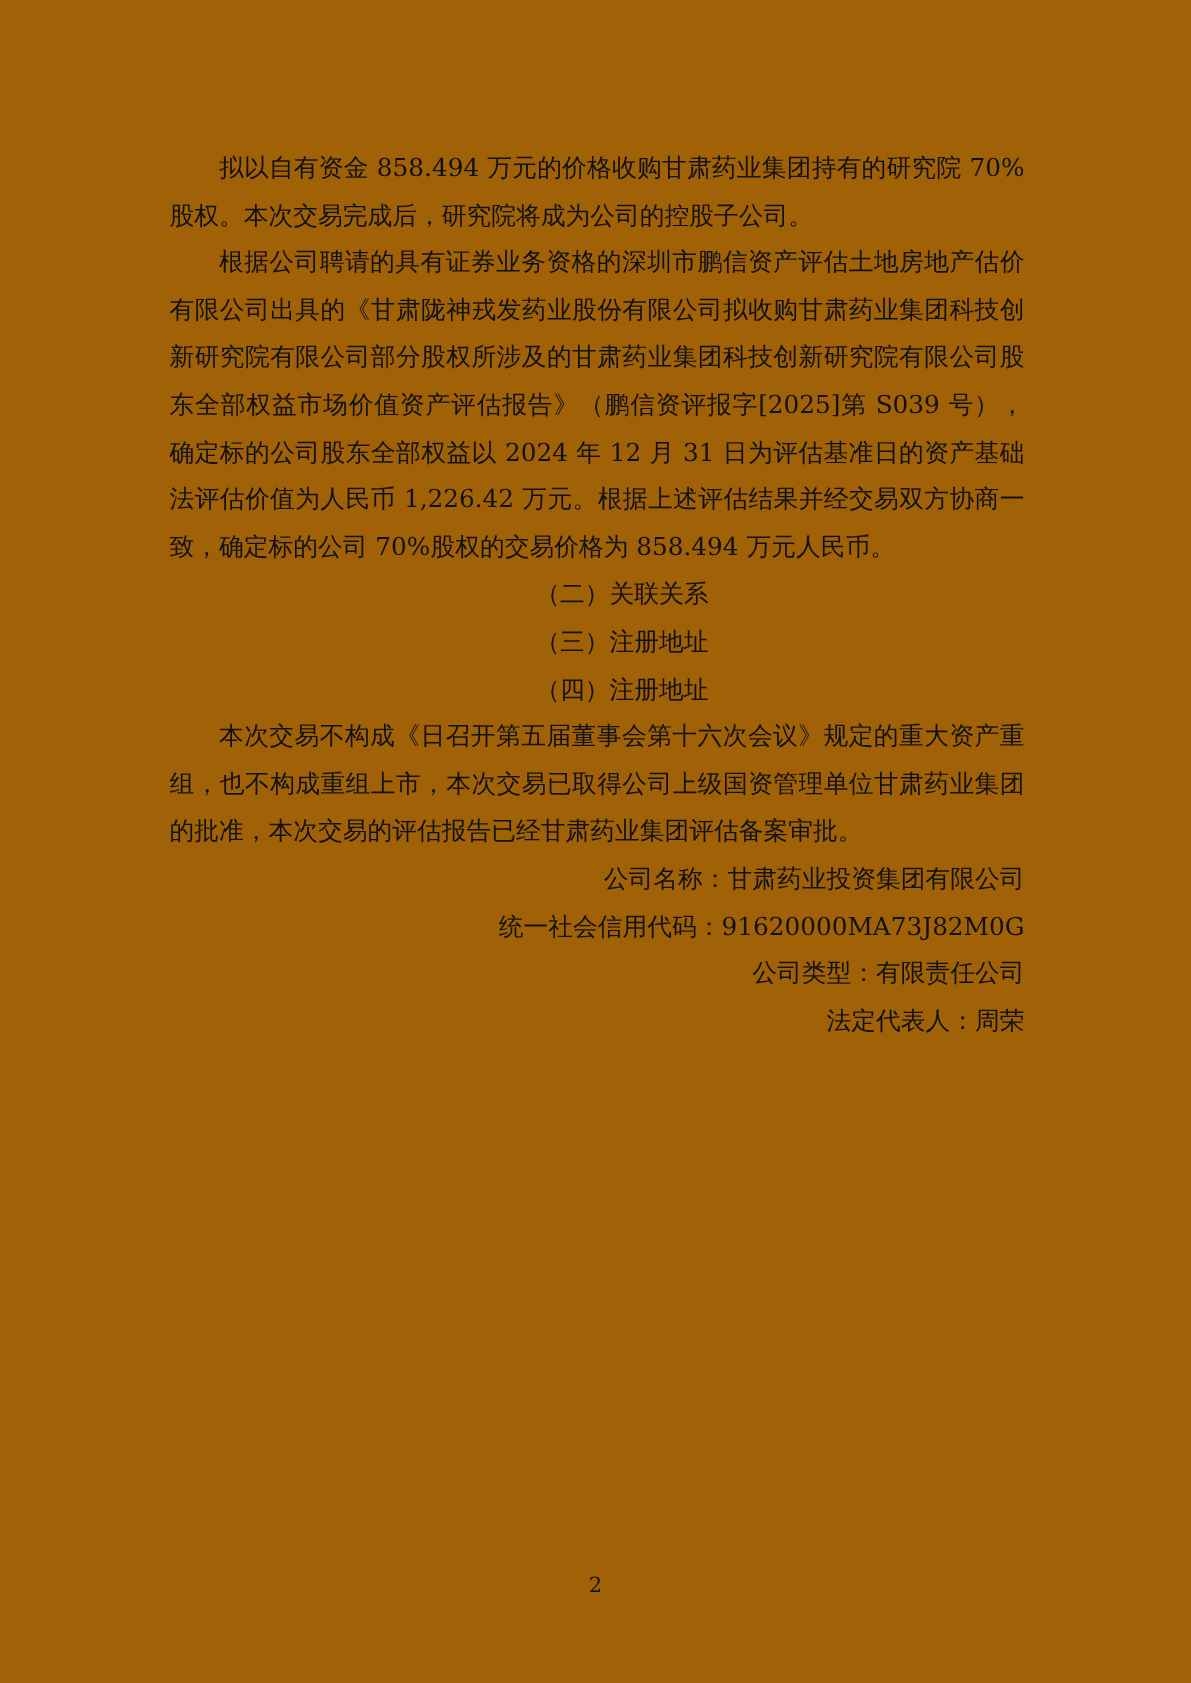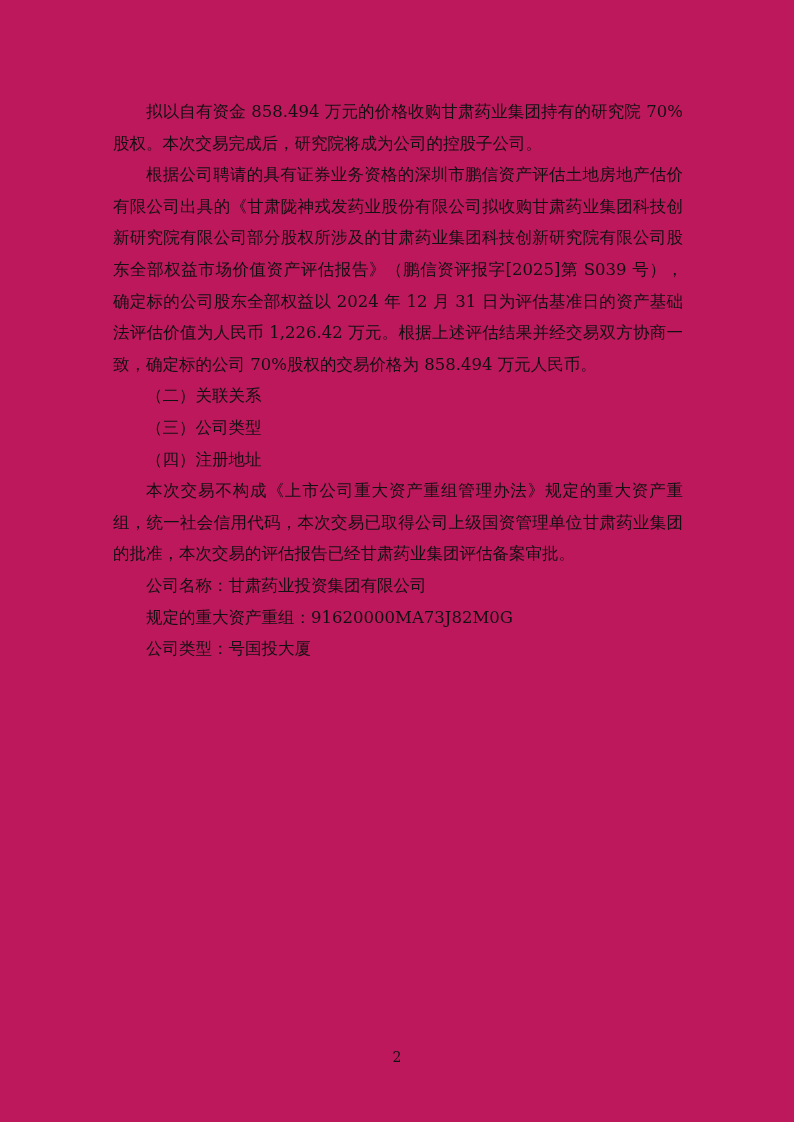--- a/index.html
+++ b/index.html
@@ -4,21 +4,21 @@
 <style>
   html, body {
     margin: 0;
     padding: 0;
     background: #ffffff;
   }
   .page {
     position: relative;
     width: 794px;
     height: 1122px;
-    background: #be185d;
+    background: #a16207;
     overflow: hidden;
     font-family: "DejaVu Serif", "Liberation Serif", serif;
     color: #111111;
   }
   .doc-body {
     position: absolute;
     left: 113px;
     top: 96px;
     width: 570px;
     font-size: 16.5px;
@@ -34,24 +34,24 @@
     line-height: 31.6px;
     font-weight: normal;
     text-indent: 2em;
   }
   .para-first {
     text-indent: 0;
   }
   .heading {
     font-weight: 700;
     font-family: "DejaVu Sans", "Liberation Sans", sans-serif;
-    text-align: left;
+    text-align: center;
   }
   .info-line {
-    text-align: left;
+    text-align: right;
   }
   .page-footer {
     position: absolute;
     left: 0;
     right: 0;
     bottom: 58px;
     text-align: center;
     font-size: 14px;
     line-height: 14px;
     color: #111111;
@@ -64,35 +64,36 @@
 
   <div class="doc-body">
 
     <p class="para-first">拟以自有资金 858.494 万元的价格收购甘肃药业集团持有的研究院 70%股权。本次交易完成后，研究院将成为公司的控股子公司。</p>
 
     <p>根据公司聘请的具有证券业务资格的深圳市鹏信资产评估土地房地产估价有限公司出具的《甘肃陇神戎发药业股份有限公司拟收购甘肃药业集团科技创新研究院有限公司部分股权所涉及的甘肃药业集团科技创新研究院有限公司股东全部权益市场价值资产评估报告》（鹏信资评报字[2025]第 S039 号），确定标的公司股东全部权益以 2024 年 12 月 31 日为评估基准日的资产基础法评估价值为人民币 1,226.42 万元。根据上述评估结果并经交易双方协商一致，确定标的公司 70%股权的交易价格为 858.494 万元人民币。</p>
 
     <h3 class="heading">（二）关联关系</h3>
 
 
-    <h3 class="heading">（三）公司类型</h3>
+    <h3 class="heading">（三）注册地址</h3>
 
 
     <h3 class="heading">（四）注册地址</h3>
 
-    <p>本次交易不构成《上市公司重大资产重组管理办法》规定的重大资产重组，统一社会信用代码，本次交易已取得公司上级国资管理单位甘肃药业集团的批准，本次交易的评估报告已经甘肃药业集团评估备案审批。</p>
+    <p>本次交易不构成《日召开第五届董事会第十六次会议》规定的重大资产重组，也不构成重组上市，本次交易已取得公司上级国资管理单位甘肃药业集团的批准，本次交易的评估报告已经甘肃药业集团评估备案审批。</p>
 
 
     <p class="info-line">公司名称：甘肃药业投资集团有限公司</p>
 
-    <p class="info-line">规定的重大资产重组：91620000MA73J82M0G</p>
+    <p class="info-line">统一社会信用代码：91620000MA73J82M0G</p>
 
-    <p class="info-line">公司类型：号国投大厦</p>
+    <p class="info-line">公司类型：有限责任公司</p>
 
 
+    <p class="info-line">法定代表人：周荣</p>
 
   </div>
 
   <div class="page-footer">
     <span>2</span>
   </div>
 
 </div>
 
 </body></html>

